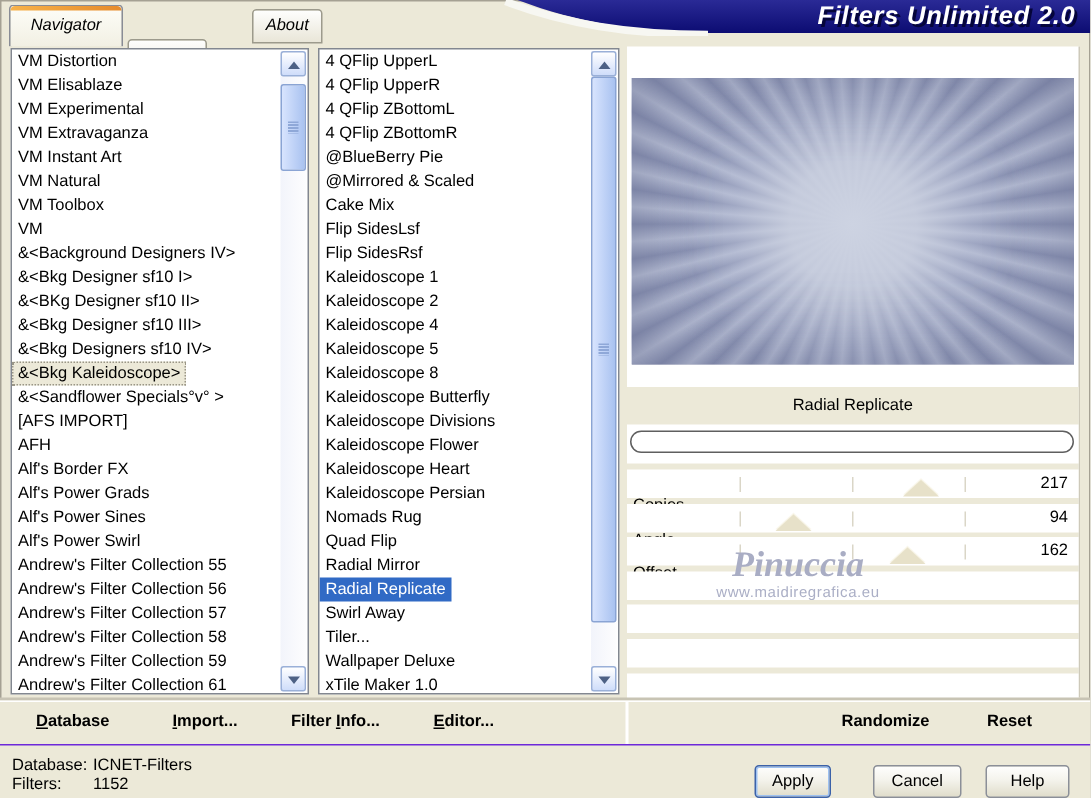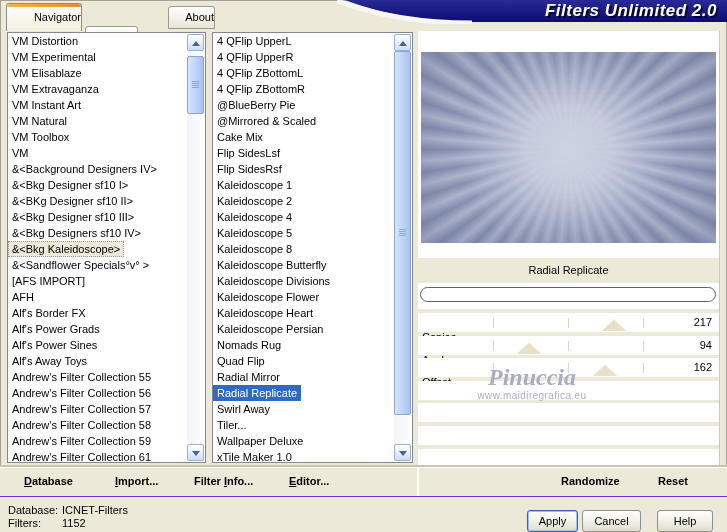--- a/index.html
+++ b/index.html
@@ -9,21 +9,21 @@
   #win { position:relative; width:727px; height:532px; background:#ece9d8; overflow:hidden;
          box-shadow: inset 0 0 0 1px #a5a193; }
 
   
   #banner { position:absolute; left:300px; top:0; width:427px; height:24px; }
   #app-title { position:absolute; right:10px; top:1px; font-size:17px; font-weight:bold;
                font-style:italic; color:#fff; letter-spacing:0.5px;
                text-shadow: 2px 2px 0 #05053a; white-space:nowrap; }
 
   
-  .tab { position:absolute; text-align:right; cursor:default; }
+  .tab { position:absolute; text-align:center; cursor:default;font-style:italic; }
   #tab-navigator { left:6px; top:3px; width:76px; height:28px; line-height:26px;
                    background:linear-gradient(#fdfdf8,#f2f0e3); border:1px solid #898c95;
                    border-bottom:none; border-radius:3px 3px 0 0; z-index:3; }
   #tab-navigator::before { content:""; position:absolute; left:0; right:0; top:0; height:3px;
                    background:linear-gradient(90deg,#f7b24a,#e68b2c); border-radius:3px 3px 0 0; }
   #tab-presets { left:85px; top:6px; width:53px; height:23px; line-height:21px;
                  background:linear-gradient(#fefefd,#e9e6d8); border:1px solid #9c9a8c;
                  border-radius:3px 3px 0 0;margin-top:20px; }
   #tab-about { left:140px; top:6px; width:47px; height:23px; line-height:21px;
                  background:linear-gradient(#fefefd,#e9e6d8); border:1px solid #9c9a8c;
@@ -95,21 +95,21 @@
   
   #statusbar { position:absolute; left:0; right:0; top:496px; height:36px; background:#ece9d8;
                border-top:1px solid #6d28d9; }
   .st-label { position:absolute; left:8px; }
   .st-value { position:absolute; left:62px; }
   .st-row1 { top:7px; } .st-row2 { top:20px; }
 
   .xp-btn { position:absolute; top:13px; height:22px; text-align:center; padding-top:4px; cursor:default;
             background:linear-gradient(#fefefd,#f4f3ec 45%,#e0ddcb);
             border:1px solid #8b8f98; border-radius:3px; }
-  #apply-button  { left:527px; width:51px; border-color:#3c62a8; box-shadow:inset 0 0 0 1px #9ec1f0; }
+  #apply-button  { left:503px; width:51px; border-color:#3c62a8; box-shadow:inset 0 0 0 1px #9ec1f0; }
   #cancel-button { left:582px; width:59px; }
   #help-button   { left:657px; width:56px; }
 </style>
 </head>
 <body>
 
 <div id="win">
 
   <div id="banner">
     <svg width="427" height="24" viewBox="0 0 427 24">
@@ -133,40 +133,40 @@
     <div class="sb">
       <div class="sb-btn up">
           <span class="tri t-up"></span>
         </div>
       <div class="sb-thumb" id="cat-sb-thumb"></div>
       <div class="sb-btn down">
           <span class="tri t-down"></span>
         </div>
     </div>
   <div class="li">VM Distortion</div>
+      <div class="li">VM Elisablaze</div>
       <div class="li">VM Experimental</div>
-      <div class="li">VM Elisablaze</div>
       <div class="li">VM Extravaganza</div>
       <div class="li">VM Instant Art</div>
       <div class="li">VM Natural</div>
       <div class="li">VM Toolbox</div>
       <div class="li">VM</div>
       <div class="li">&amp;&lt;Background Designers IV&gt;</div>
       <div class="li">&amp;&lt;Bkg Designer sf10 I&gt;</div>
       <div class="li">&amp;&lt;BKg Designer sf10 II&gt;</div>
       <div class="li">&amp;&lt;Bkg Designer sf10 III&gt;</div>
       <div class="li">&amp;&lt;Bkg Designers sf10 IV&gt;</div>
       <div class="li sel-cat">&amp;&lt;Bkg Kaleidoscope&gt;</div>
       <div class="li">&amp;&lt;Sandflower Specials°v° &gt;</div>
       <div class="li">[AFS IMPORT]</div>
       <div class="li">AFH</div>
       <div class="li">Alf's Border FX</div>
       <div class="li">Alf's Power Grads</div>
       <div class="li">Alf's Power Sines</div>
-      <div class="li">Alf's Away Toys</div>
+      <div class="li">Alf's Power Swirl</div>
       <div class="li">Andrew's Filter Collection 55</div>
       <div class="li">Andrew's Filter Collection 56</div>
       <div class="li">Andrew's Filter Collection 57</div>
       <div class="li">Andrew's Filter Collection 58</div>
       <div class="li">Andrew's Filter Collection 59</div>
       <div class="li">Andrew's Filter Collection 61</div>
     </div>
 
   <div class="list" id="filter-list">
     <div class="sb">

